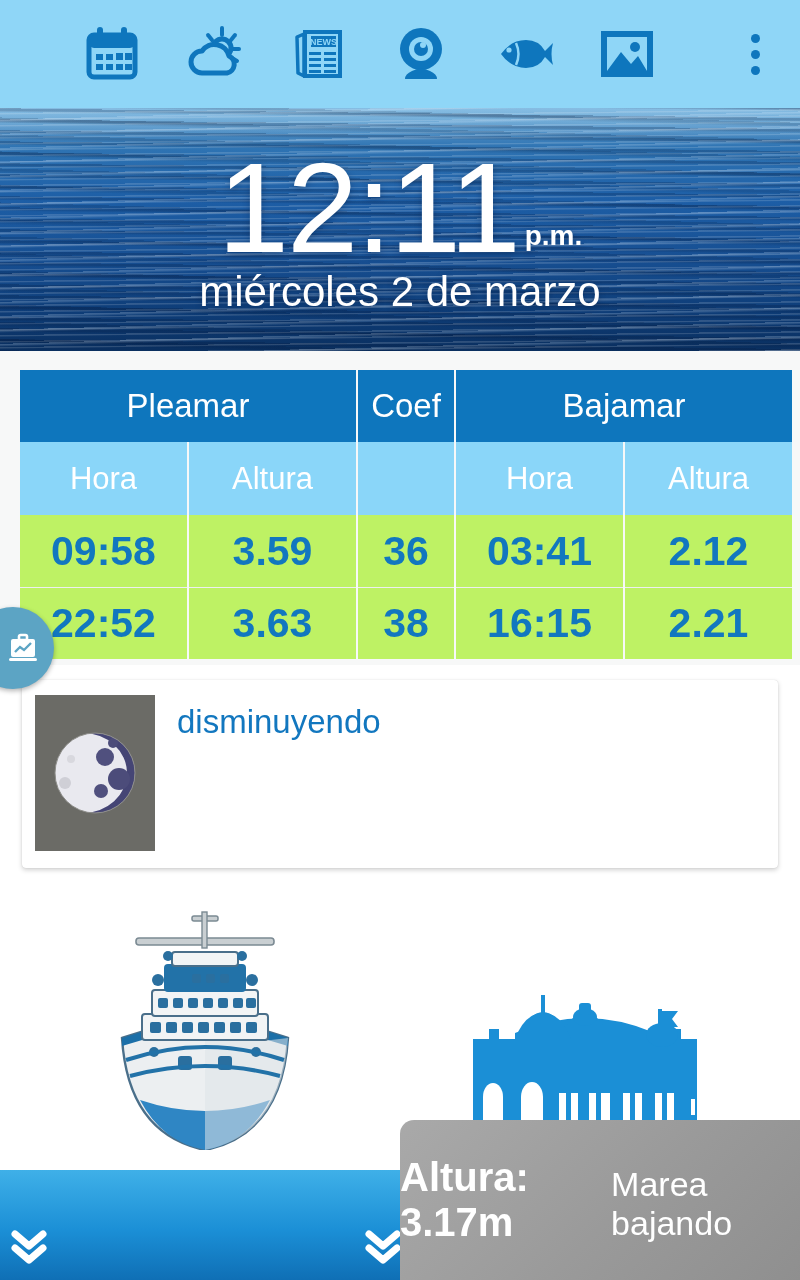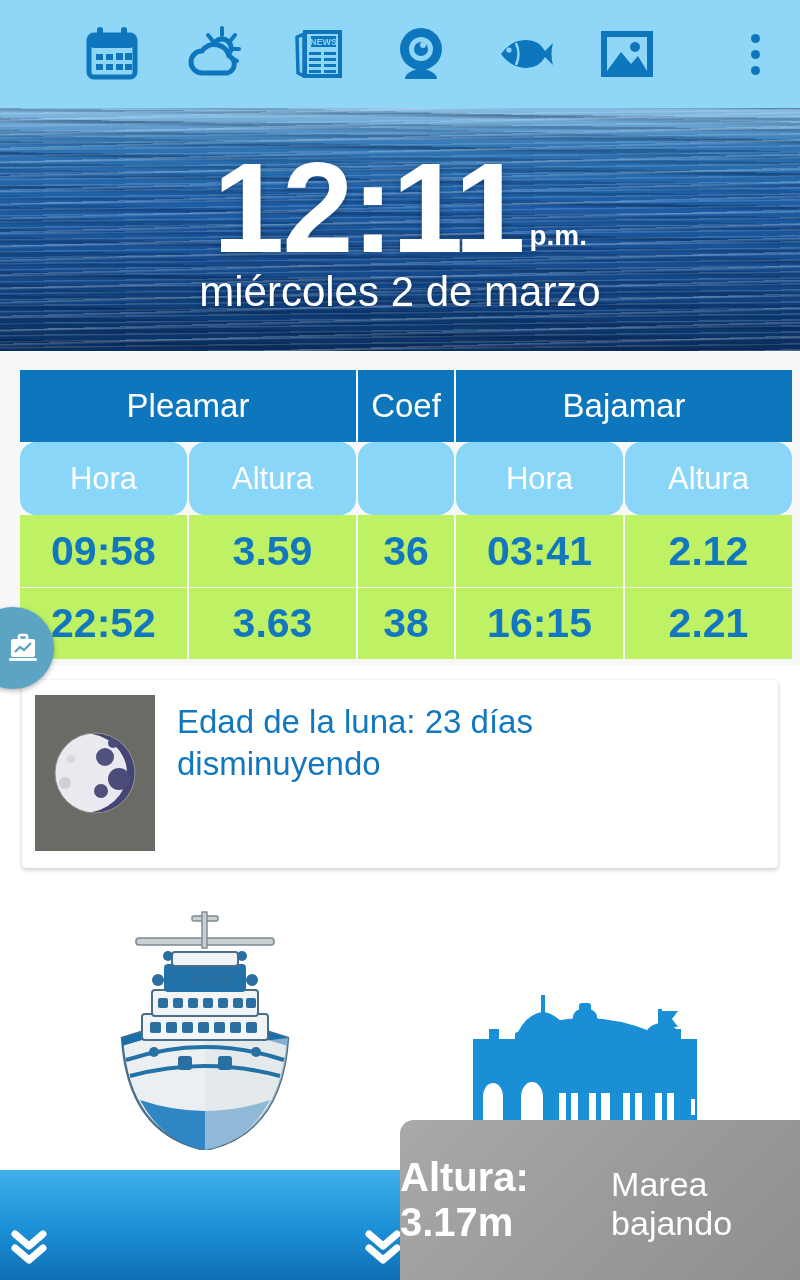--- a/index.html
+++ b/index.html
@@ -62,21 +62,21 @@
         rgba(0,0,0,0) 5px, rgba(0,0,0,0) 17px);
     opacity: .7;
   }
   .clock-wrap {
     position: relative; z-index: 3; height: 100%;
     display: flex; flex-direction: column; align-items: center; justify-content: center;
     padding-top: 6px;
   }
   .clock-line { display: flex; align-items: flex-end; }
   .clock-time {
-    font-size: 128px; line-height: .92; color: #ffffff; font-weight: 700;
+    font-size: 128px; line-height: .92; color: #ffffff; font-weight: 400;
     letter-spacing: -2px; text-shadow: 0 2px 7px rgba(0,30,70,.35);
   }
   .clock-ampm {
     font-size: 28px; font-weight: 700; color: #ffffff; margin: 8px 0 14px 6px;
     text-shadow: 0 2px 6px rgba(0,30,70,.35);
   }
   .clock-date {
     margin-top: 2px; font-size: 42px; color: #ffffff; font-weight: 400;
     text-shadow: 0 2px 6px rgba(0,30,70,.4);
   }
@@ -91,21 +91,21 @@
     border-collapse: separate; border-spacing: 2px 0;
     table-layout: fixed;
   }
   .tide-table th, .tide-table td { text-align: center; padding: 8px; }
   .th-main {
     height: 72px; background: #0e76bd; color: #ffffff;
     font-size: 33px; font-weight: 400;
   }
   .th-sub {
     height: 73px; background: #8ad6f9; color: #ffffff;
-    font-size: 31px; font-weight: 400; border-radius: 16px;
+    font-size: 31px; font-weight: 400;
   }
   .th-sub.blank { color: transparent; }
   .tide-table td {
     height: 72px; background: #bef264; color: #1277bf;
     font-size: 41px; font-weight: 700;
   }
   .tide-table tr.data-row + tr.data-row td { border-top: 1px solid #edeff0; }
   .col-hora  { width: 167px; }
   .col-alt   { width: 167px; }
   .col-coef  { width: 96px; }
@@ -330,21 +330,20 @@
           <circle cx="76" cy="58" r="11" fill="#4c4c7a"></circle>
           <circle cx="58" cy="70" r="7" fill="#50507e"></circle>
           <circle cx="70" cy="22" r="5" fill="#4c4c7a"></circle>
           <circle cx="22" cy="62" r="6" fill="#cfcfd6"></circle>
           <circle cx="28" cy="38" r="4" fill="#d8d8de"></circle>
         </g>
         <circle cx="52" cy="52" r="40" fill="none" stroke="#8e8e8a" stroke-width="1"></circle>
       </svg>
     </div>
     <div class="moon-text">
-      <div>Edad de la luna: 23 días</div>
       <div>disminuyendo</div>
     </div>
   </div>
 
   <div class="scene">
     <div class="water"></div>
 
     <div class="building">
       <svg width="260" height="160" viewBox="0 0 260 160">
         <g fill="#1b8fd6">

